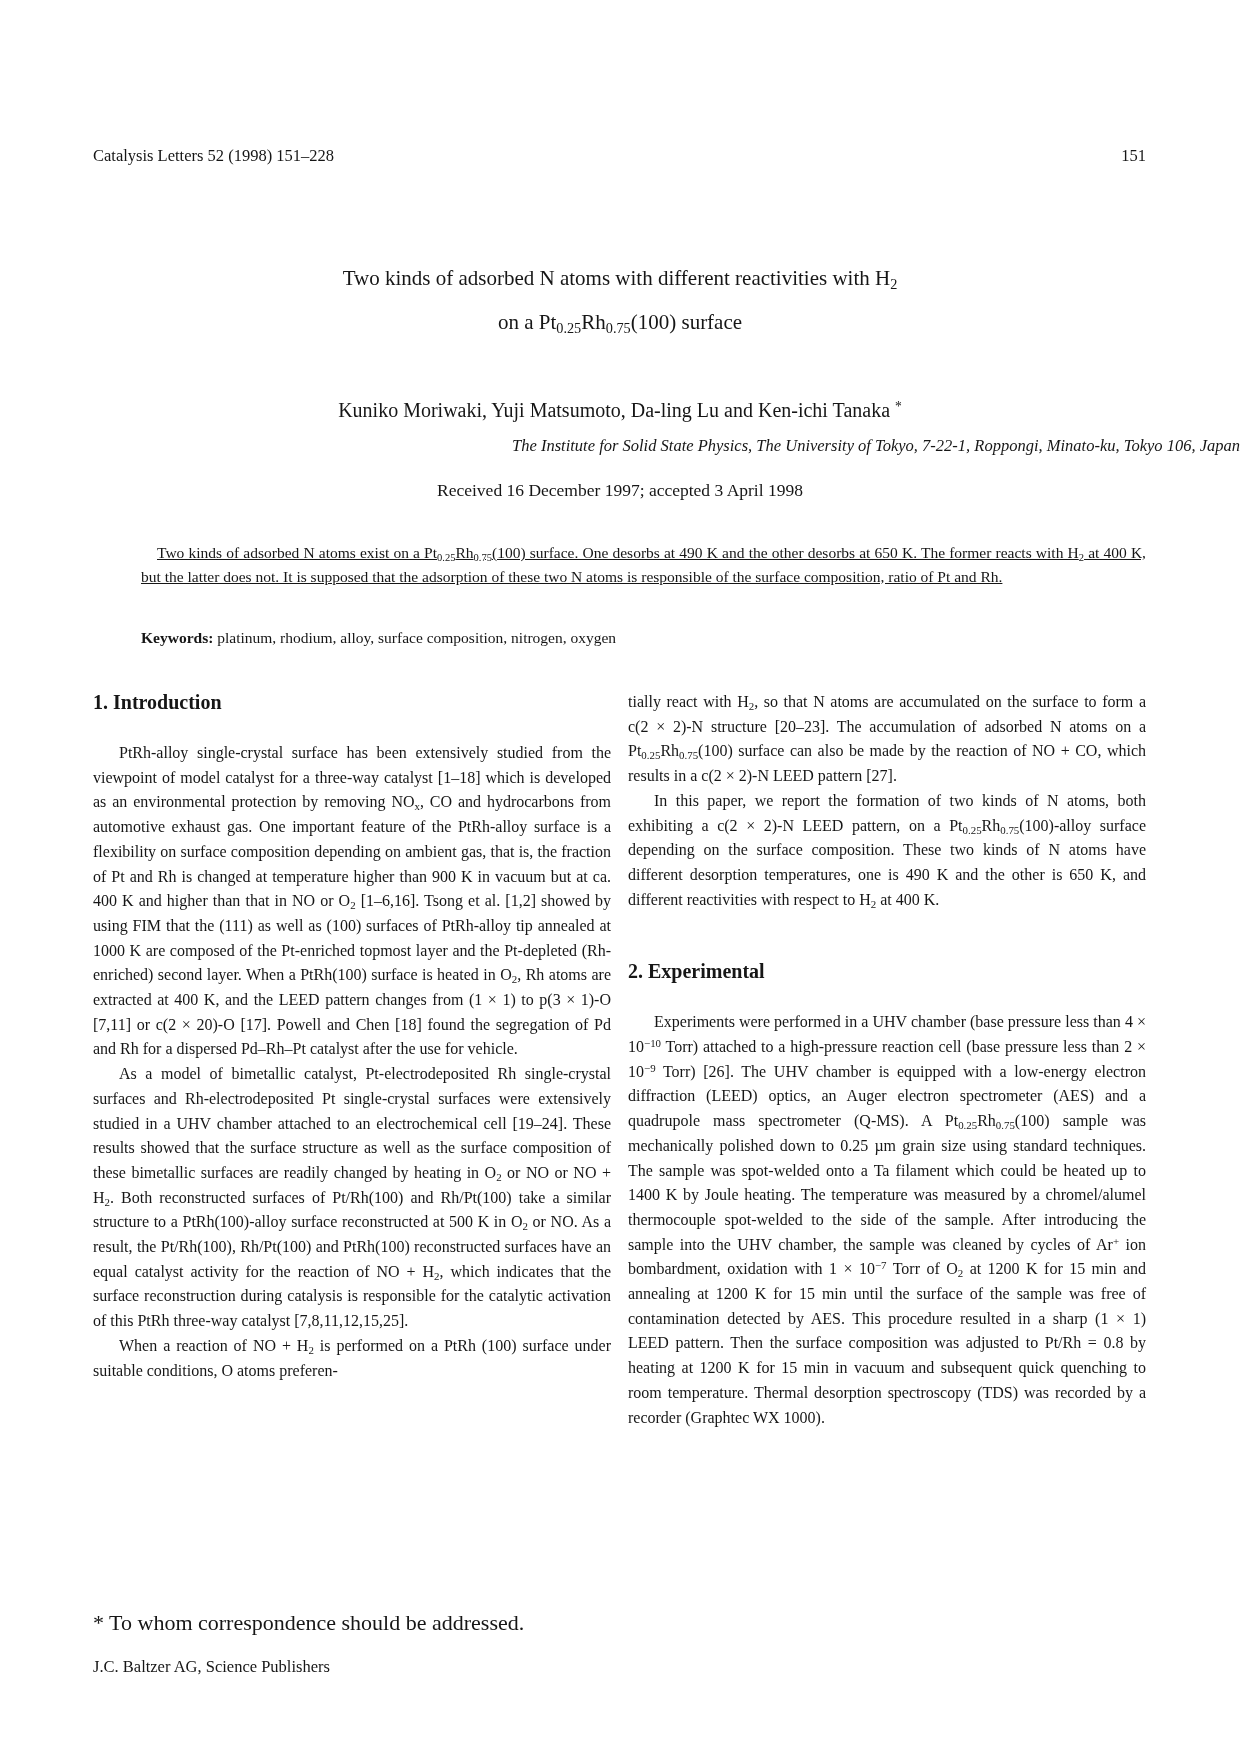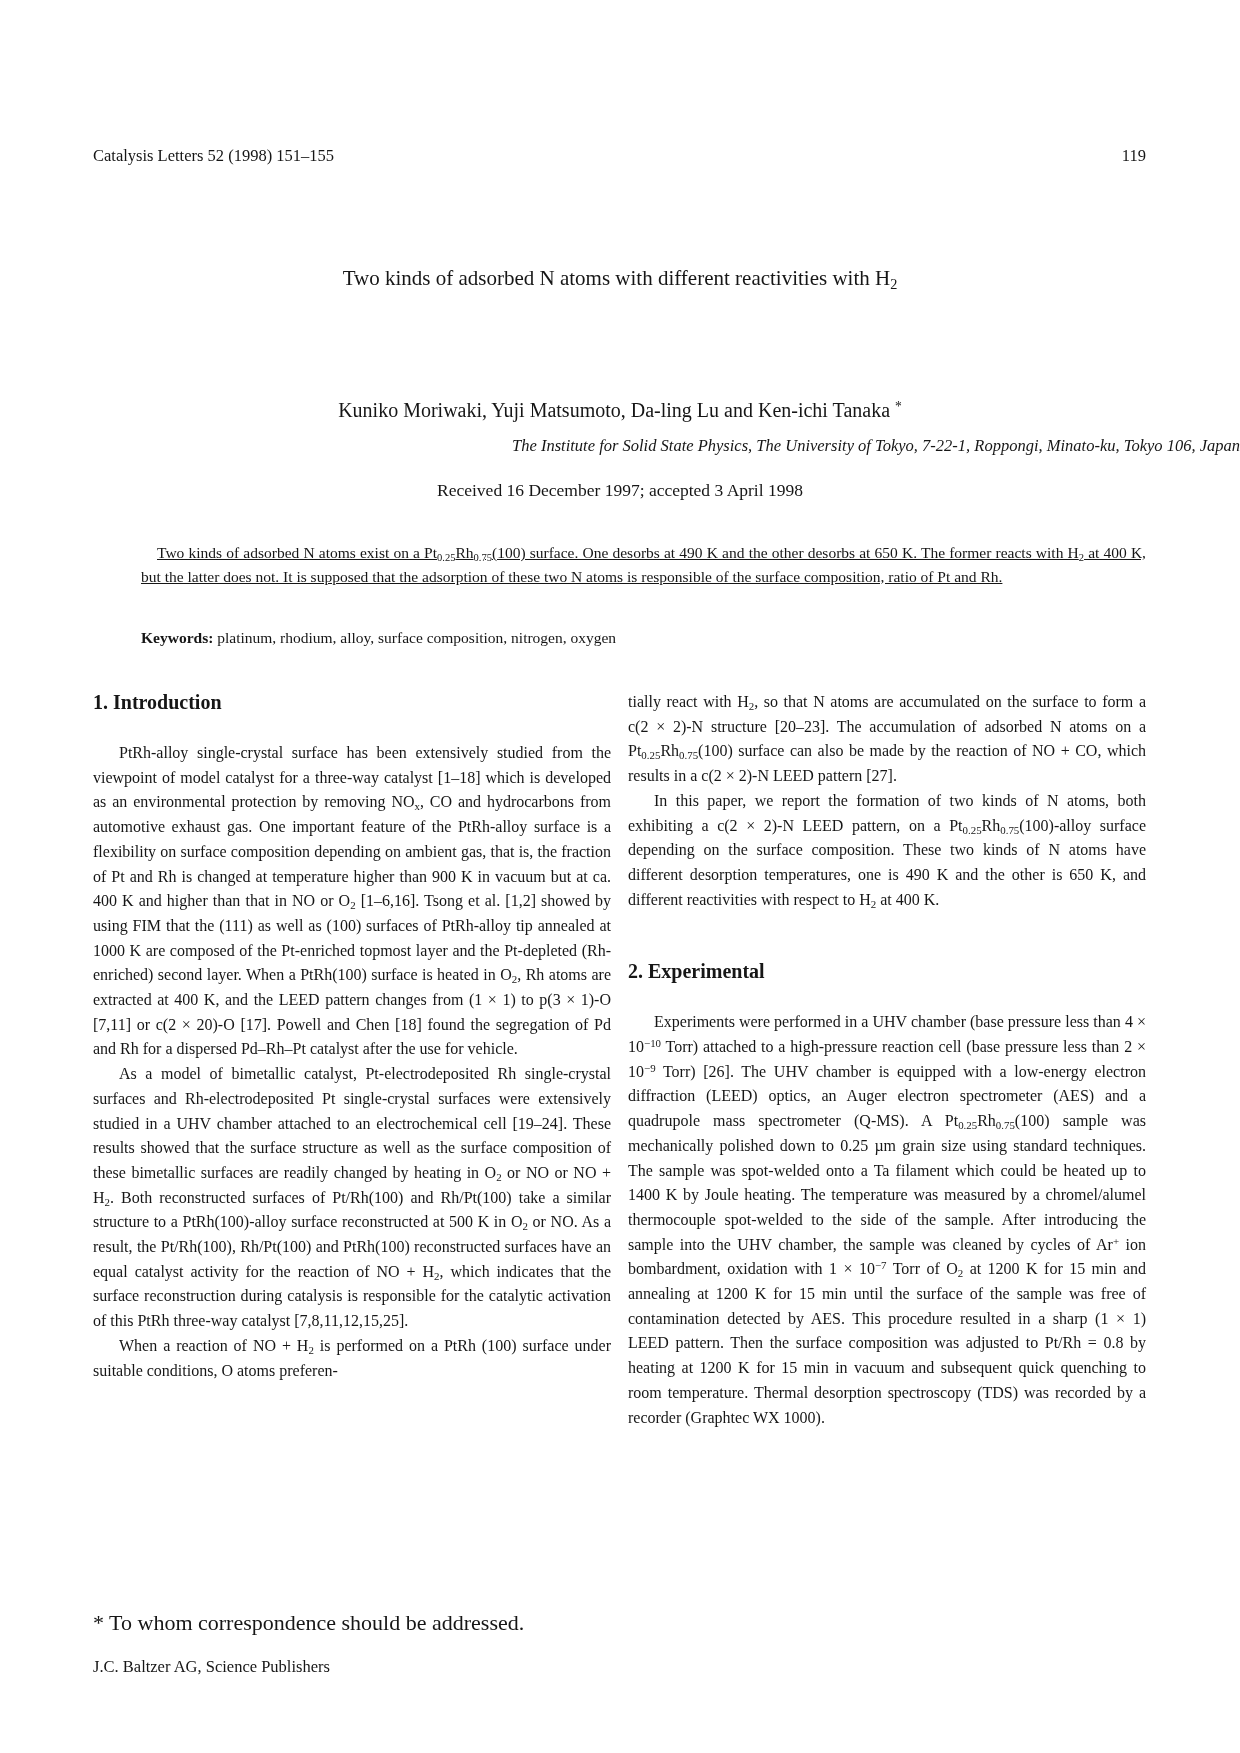--- a/index.html
+++ b/index.html
@@ -84,26 +84,27 @@
     position: absolute; top: 1657px; left: 93px; width: 520px;
     font-size: 16.5px;
   }
 </style>
 </head>
 <body>
 
 <div class="page">
 
   <div class="running-head">
-    <span>Catalysis Letters 52 (1998) 151–155</span>
-    <span>119</span>
+    <span>Catalysis Letters 52 (1998) 151–228</span>
+    <span>151</span>
   </div>
 
   <h1 class="title">
     <span>Two kinds of adsorbed N atoms with different reactivities with H<sub>2</sub></span><br>
+    <span>on a Pt<sub>0.25</sub>Rh<sub>0.75</sub>(100) surface</span>
   </h1>
 
   <div class="authors">Kuniko Moriwaki, Yuji Matsumoto, Da-ling Lu and Ken-ichi Tanaka <sup>*</sup></div>
 
   <div class="affiliation">The Institute for Solid State Physics, The University of Tokyo, 7-22-1, Roppongi, Minato-ku, Tokyo 106, Japan</div>
 
   <div class="received">Received 16 December 1997; accepted 3 April 1998</div>
 
   <div class="abstract">Two kinds of adsorbed N atoms exist on a Pt<sub>0.25</sub>Rh<sub>0.75</sub>(100) surface.  One desorbs at 490 K and the other desorbs at 650 K.  The former reacts with H<sub>2</sub> at 400 K, but the latter does not.  It is supposed that the adsorption of these two N atoms is responsible of the surface composition, ratio of Pt and Rh.</div>
 

